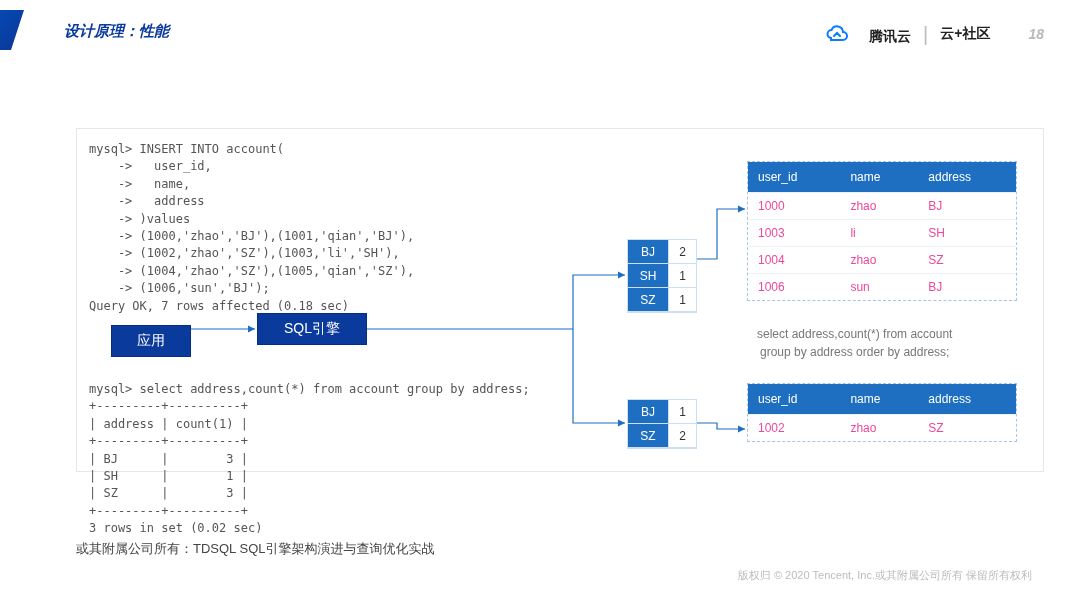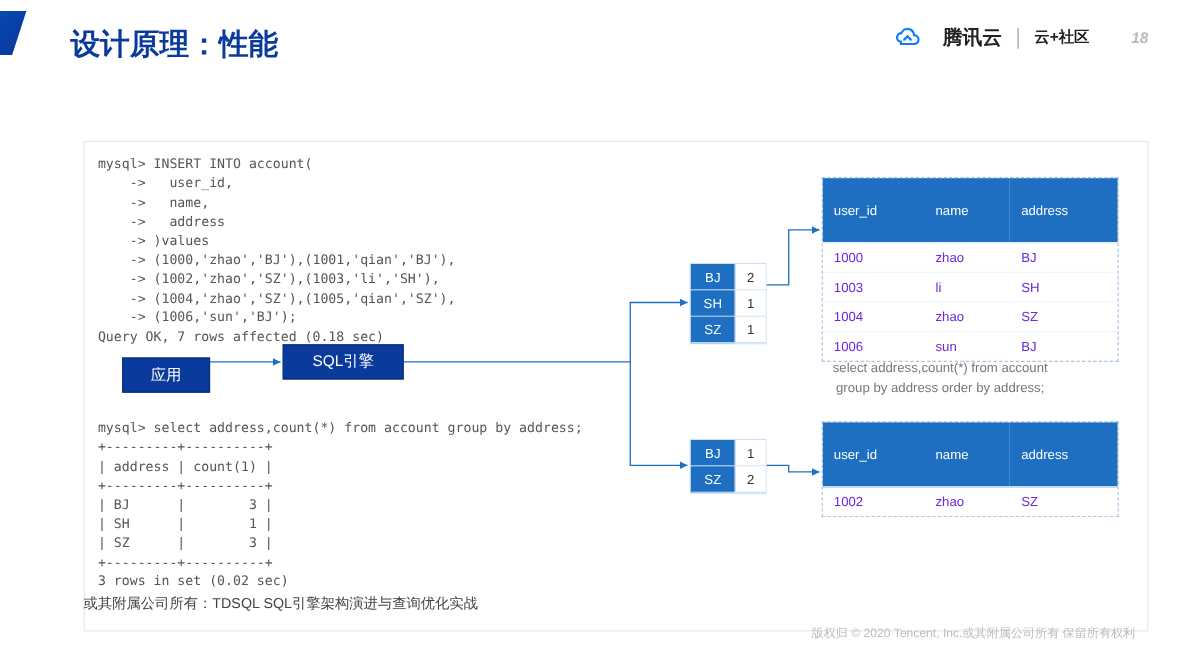--- a/index.html
+++ b/index.html
@@ -1,43 +1,43 @@
 <!DOCTYPE html>
 <html><head>
 <meta charset="utf-8">
 <style>
 * { box-sizing: border-box; margin: 0; padding: 0; }
 body { font-family: "Microsoft YaHei", "PingFang SC", -apple-system, sans-serif; background: #fff; width: 1080px; height: 608px; position: relative; overflow: hidden; }
 
 .title-bar { position: absolute; top: 22px; left: 0; display: flex; align-items: center; }
 .title-accent-block { position:absolute; left:0; top:10px; width:24px; height:40px; background: linear-gradient(120deg,#0648b3,#0a3a9c); transform: skewX(-18deg); transform-origin: left top;}
-.title-text { font-size: 27px; font-weight: bold; color: #0a3a9c; margin-left: 64px;}
+.title-text { font-size: 15px; font-weight: bold; color: #0a3a9c; font-style: italic; margin-left: 64px;}
 
 .brand { position: absolute; top: 22px; right: 36px; display: flex; align-items: center; gap: 12px; }
-.brand-cloud { display: flex; align-items: flex-end; gap: 20px; font-weight: bold; color: #222; font-size: 18px;}
+.brand-cloud { display: flex; align-items: flex-end; gap: 20px; font-weight: bold; color: #222; font-size: 14px;}
 .brand-sep { color: #bbb; font-size: 20px;}
 .brand-comm { font-weight: bold; font-size: 14px; color: #222;}
 .page-num { color: #b9b9b9; font-size: 14px; font-style: italic; font-weight: bold; margin-left: 26px;}
 
-.content-box { position: absolute; top: 128px; left: 76px; width: 968px; height: 446px; border: 1px solid #e6e6e6; }
+.content-box { position: absolute; top: 128px; left: 76px; width: 968px; height: 344px; border: 1px solid #e6e6e6; }
 
 .code1 { position: absolute; top: 12px; left: 12px; font-family: ui-monospace, Menlo, Consolas, monospace; font-size: 12px; color: #555; line-height: 1.45; white-space: pre; }
 .code2 { position: absolute; top: 252px; left: 12px; font-family: ui-monospace, Menlo, Consolas, monospace; font-size: 12px; color: #555; line-height: 1.45; white-space: pre; }
 
 .flow-box { position: absolute; background: #0a3a9c; color: #fff; font-size: 14px; display: flex; align-items: center; justify-content: center; height: 32px; border: 1px solid #082d7a; }
 
 .mini-table { position: absolute; border: 1px solid #cde0f2; font-size: 12px; }
 .mini-table .row { display:flex; }
 .mini-table .cell-h { background:#1e6fc1; color:#fff; width:40px; height:24px; display:flex; align-items:center; justify-content:center; border-bottom:1px solid #cde0f2;}
 .mini-table .cell-v { background:#fff; color:#333; width:28px; height:24px; display:flex; align-items:center; justify-content:center; border-bottom:1px solid #cde0f2; border-left:1px solid #cde0f2;}
 
 .data-table { position: absolute; border: 1px dashed #a6c4e6; font-size: 12px; background:#fff; }
 .data-table table { border-collapse: collapse; width: 100%; }
-.data-table th { background:#1e6fc1; color:#fff; font-weight:normal; padding:22px 10px; text-align:left; font-size:12px;}
-.data-table td { padding:6px 10px; color:#6d28d9; border-top:1px solid #eef3f8; }
+.data-table th { background:#1e6fc1; color:#fff; font-weight:normal; padding:8px 10px; text-align:left; font-size:12px;}
+.data-table td { padding:6px 10px; color:#ec4899; border-top:1px solid #eef3f8; }
 
 .sql-note { position: absolute; font-size: 12px; color: #777; line-height: 1.5; }
 
 .bottom-note { position: absolute; left: 76px; top: 540px; font-size: 13px; color: #444; }
 .copyright { position: absolute; right: 48px; top: 568px; font-size: 11px; color: #bcbcbc; }
 
 svg.lines { position:absolute; top:0; left:0; pointer-events:none; }
 .arrow-line { stroke:#1e6fc1; stroke-width:1.2; fill:none; }
 .arrow-head { fill:#1e6fc1; }
 </style>

